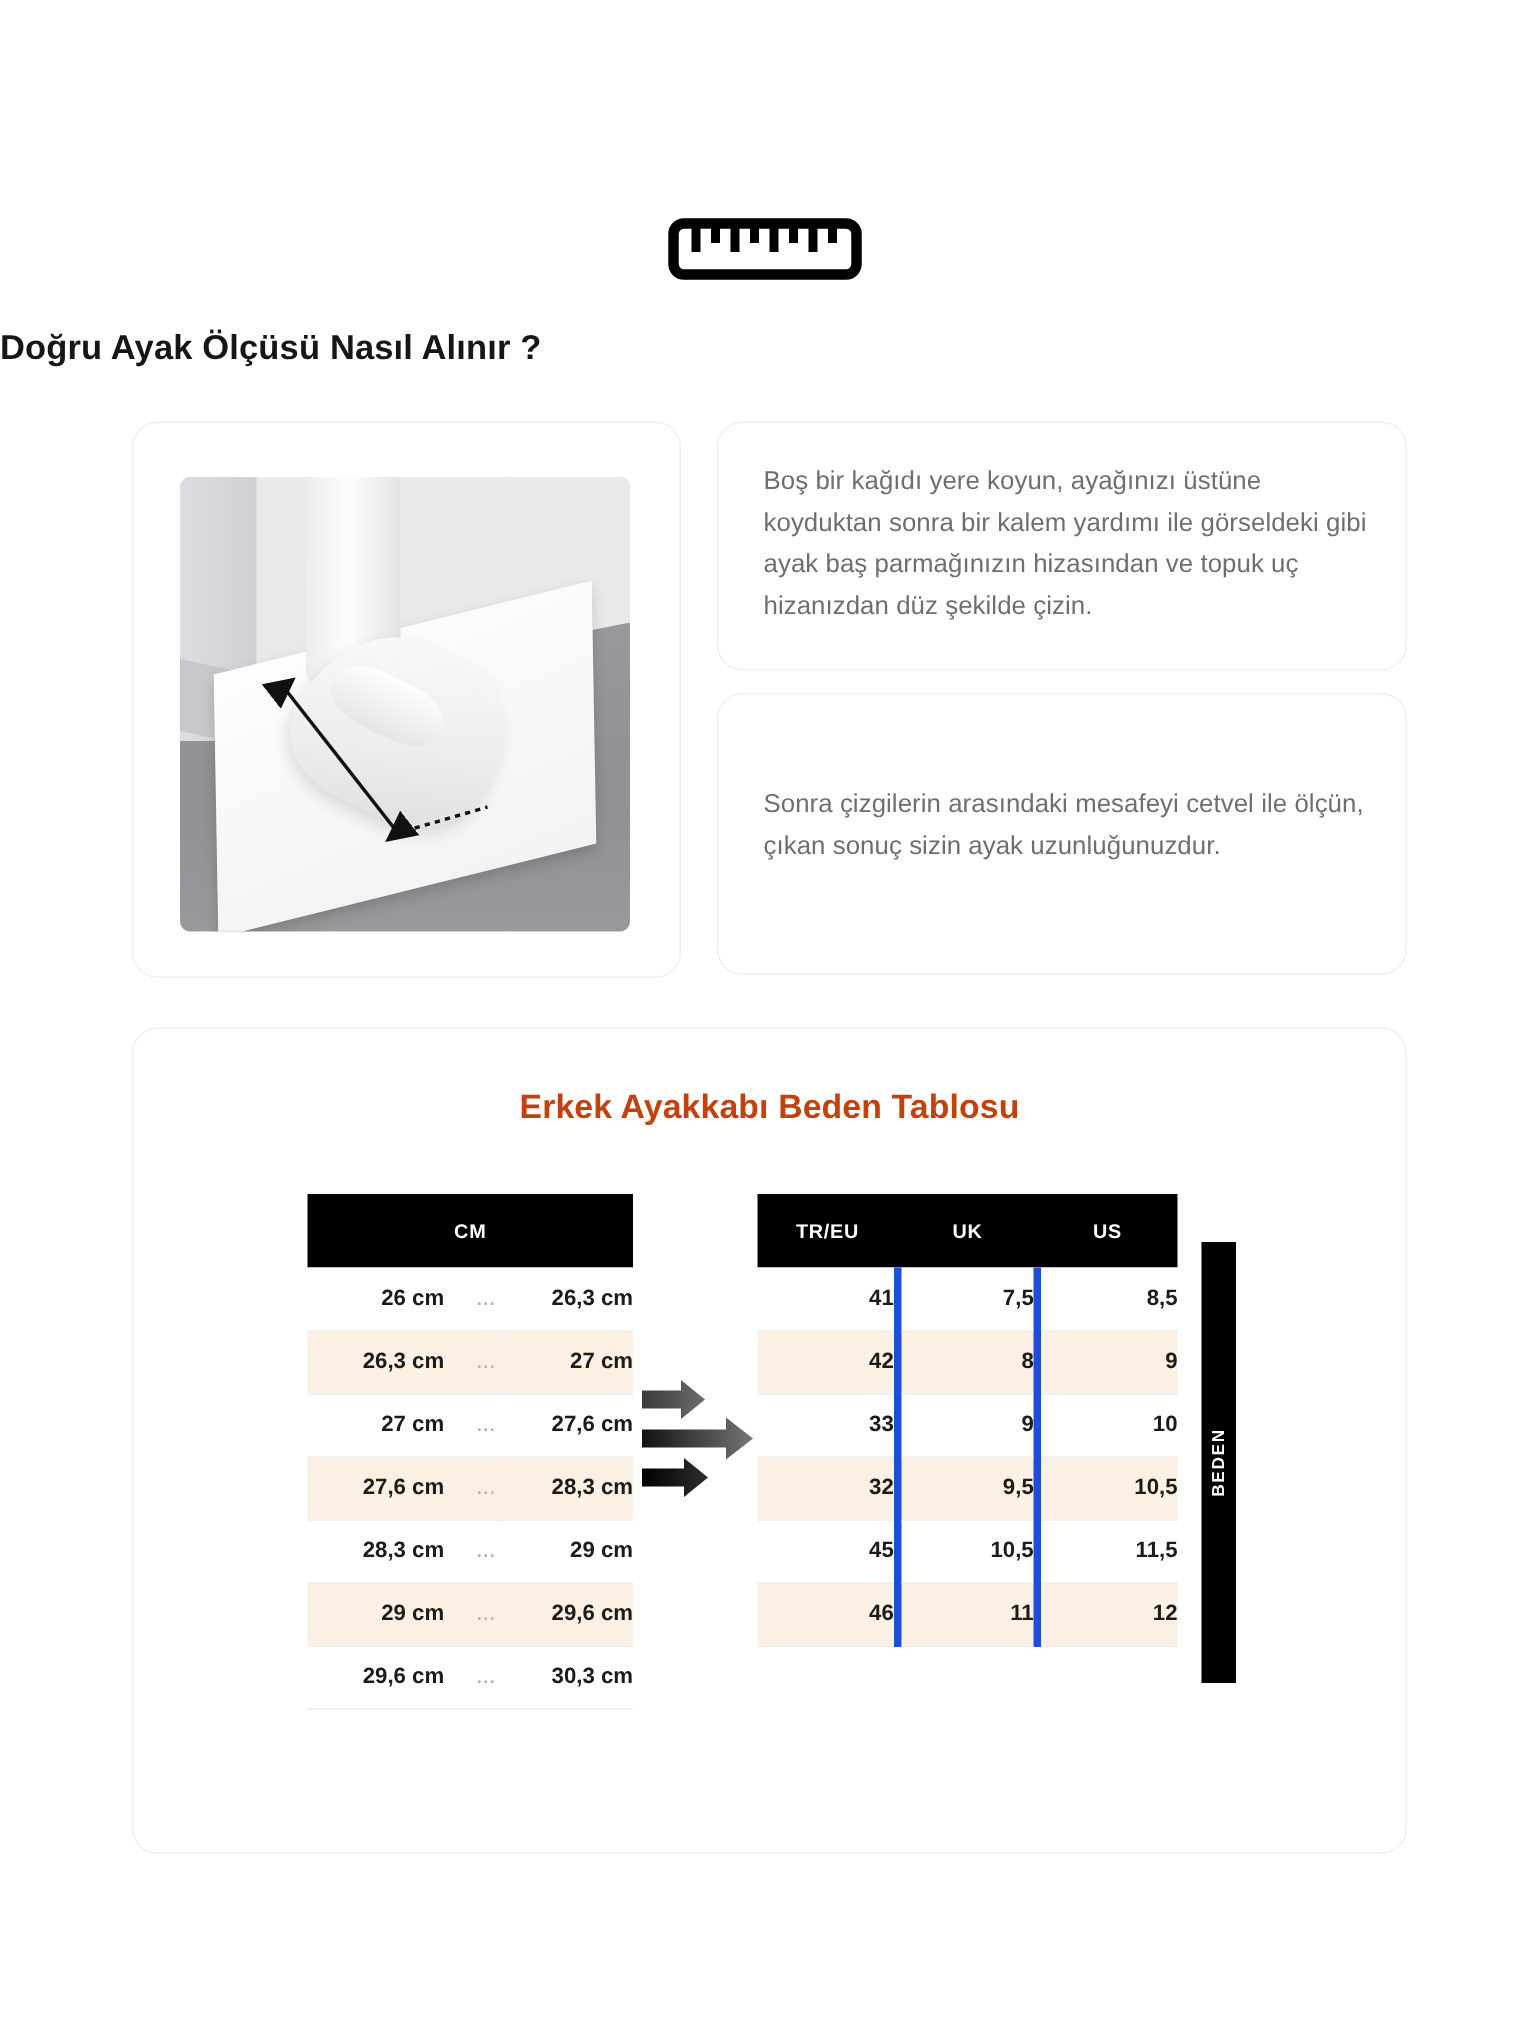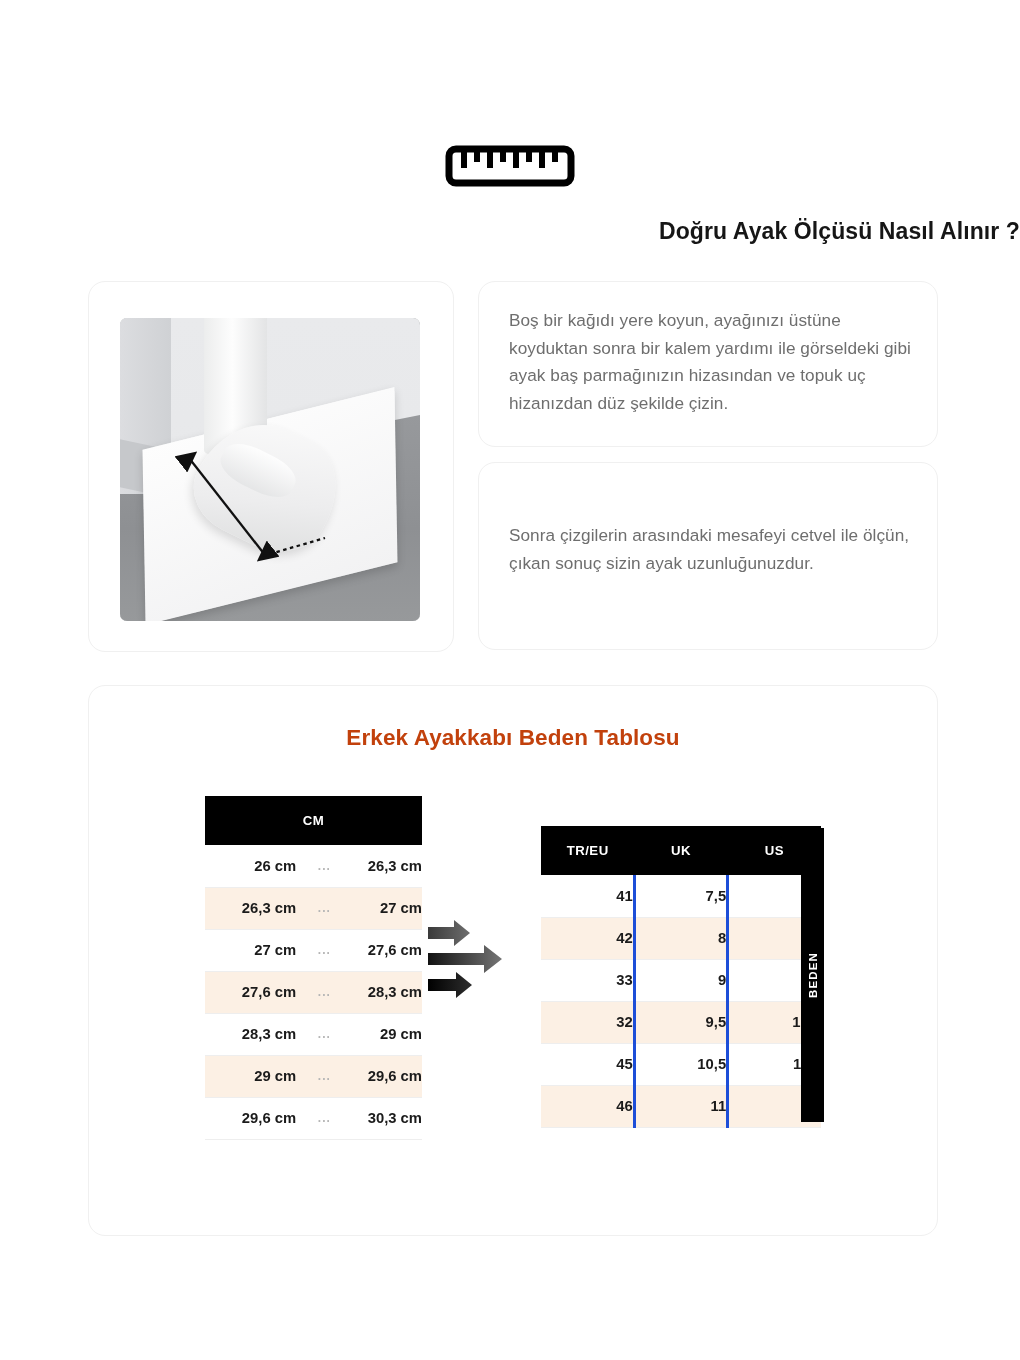--- a/index.html
+++ b/index.html
@@ -30,21 +30,21 @@
     justify-content: center;
   }
   .ruler-icon { display: block; }
 
   
   .page-title {
     position: absolute;
     top: 218px;
     left: 0;
     width: 1020px;
-    text-align: right;
+    text-align: left;
     font-size: 23px;
     font-weight: bold;
     color: #161616;
     letter-spacing: 0.1px;
   }
 
   
   .card {
     position: absolute;
     background: #ffffff;
@@ -196,22 +196,22 @@
   }
   .tbl tr.alt td { background: #fcf0e4; }
 
   
   .tbl-cm { left: 116px; top: 0; width: 217px; }
   .tbl-cm td.c-from { width: 42%; }
   .tbl-cm td.c-dots { width: 16%; color: #b5b5b5; font-size: 12px; font-weight: bold; letter-spacing: 1px; }
   .tbl-cm td.c-to   { width: 42%; }
 
   
-  .tbl-size { left: 452px; top: 0; width: 280px; margin-top: 30px; }
-  .tbl-size td { border-right: 3px solid #1d4ed8; width: 33.33%; }
+  .tbl-size { left: 416px; top: 0; width: 280px; }
+  .tbl-size td { border-right: 5px solid #1d4ed8; width: 33.33%; }
   .tbl-size td:last-child { border-right: none; }
   .tbl-size tr td:first-child { border-left: none; }
 
   
   .beden-bar {
     position: absolute;
     left: 712px;
     top: 32px;
     width: 23px;
     height: 294px;

